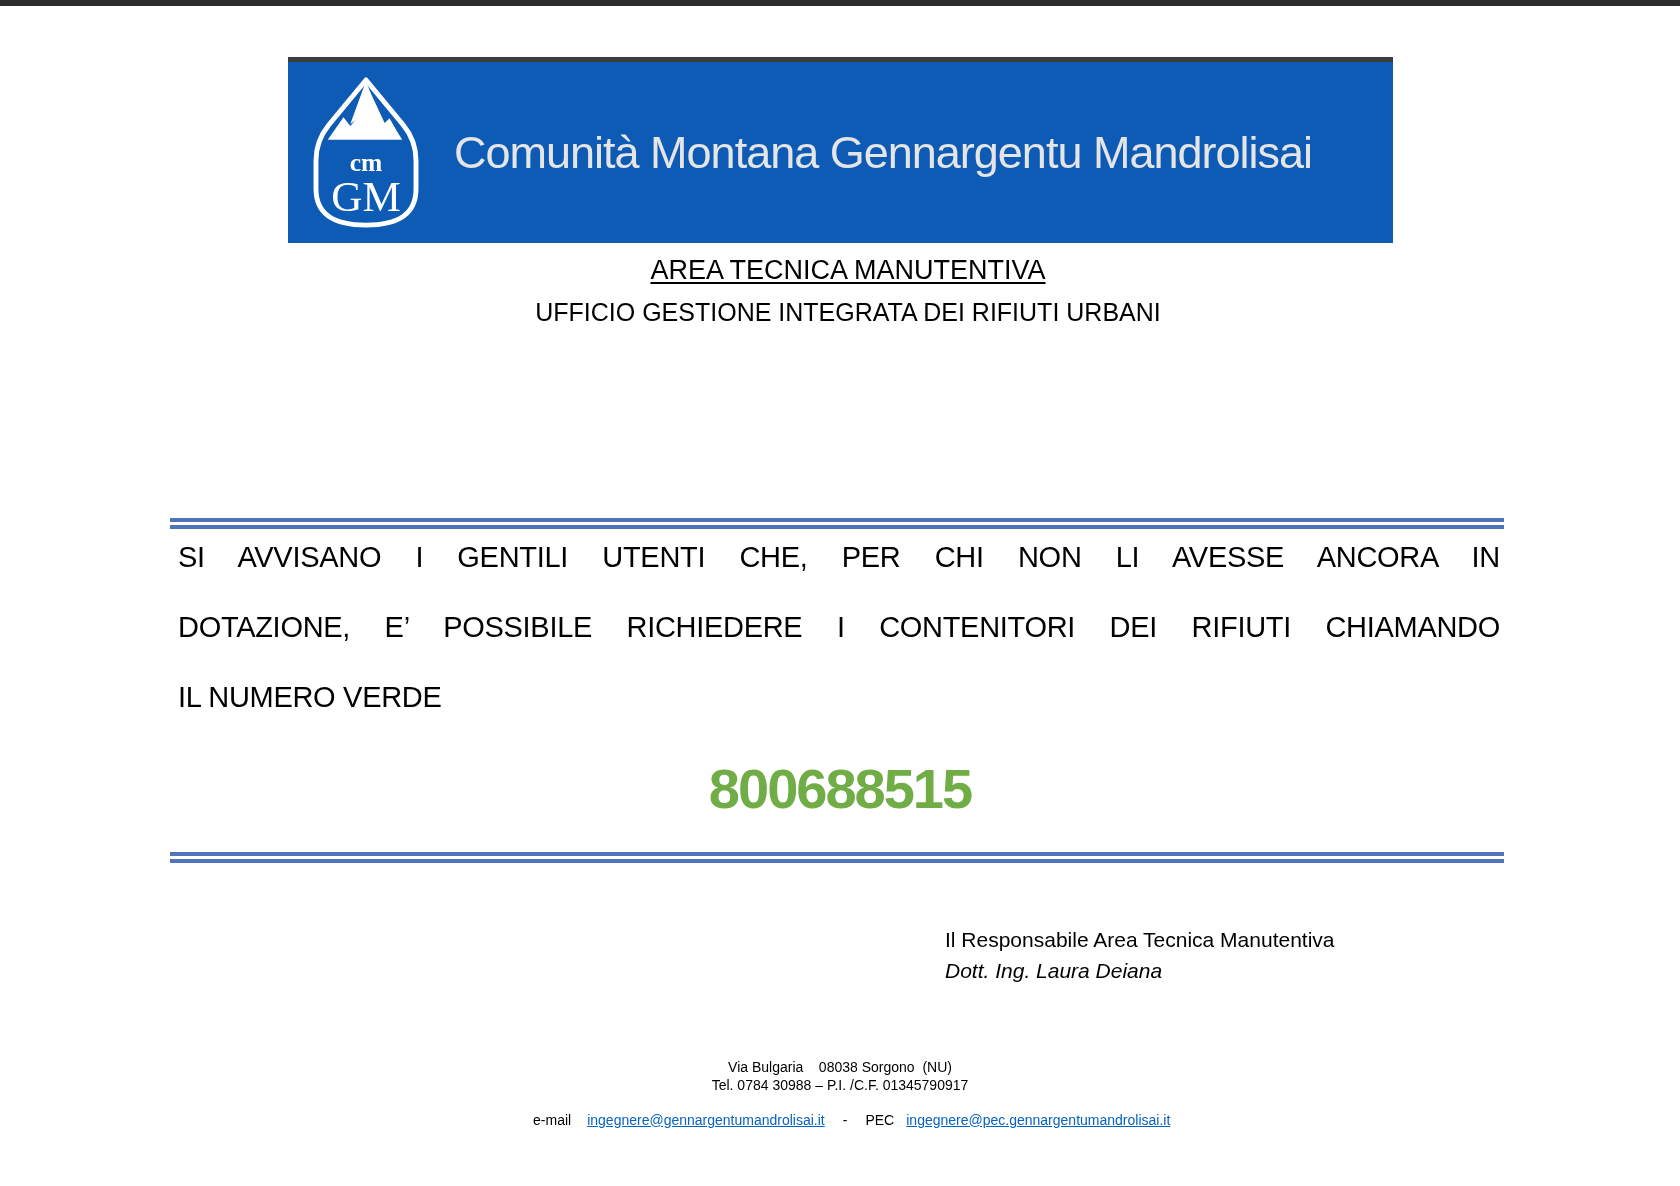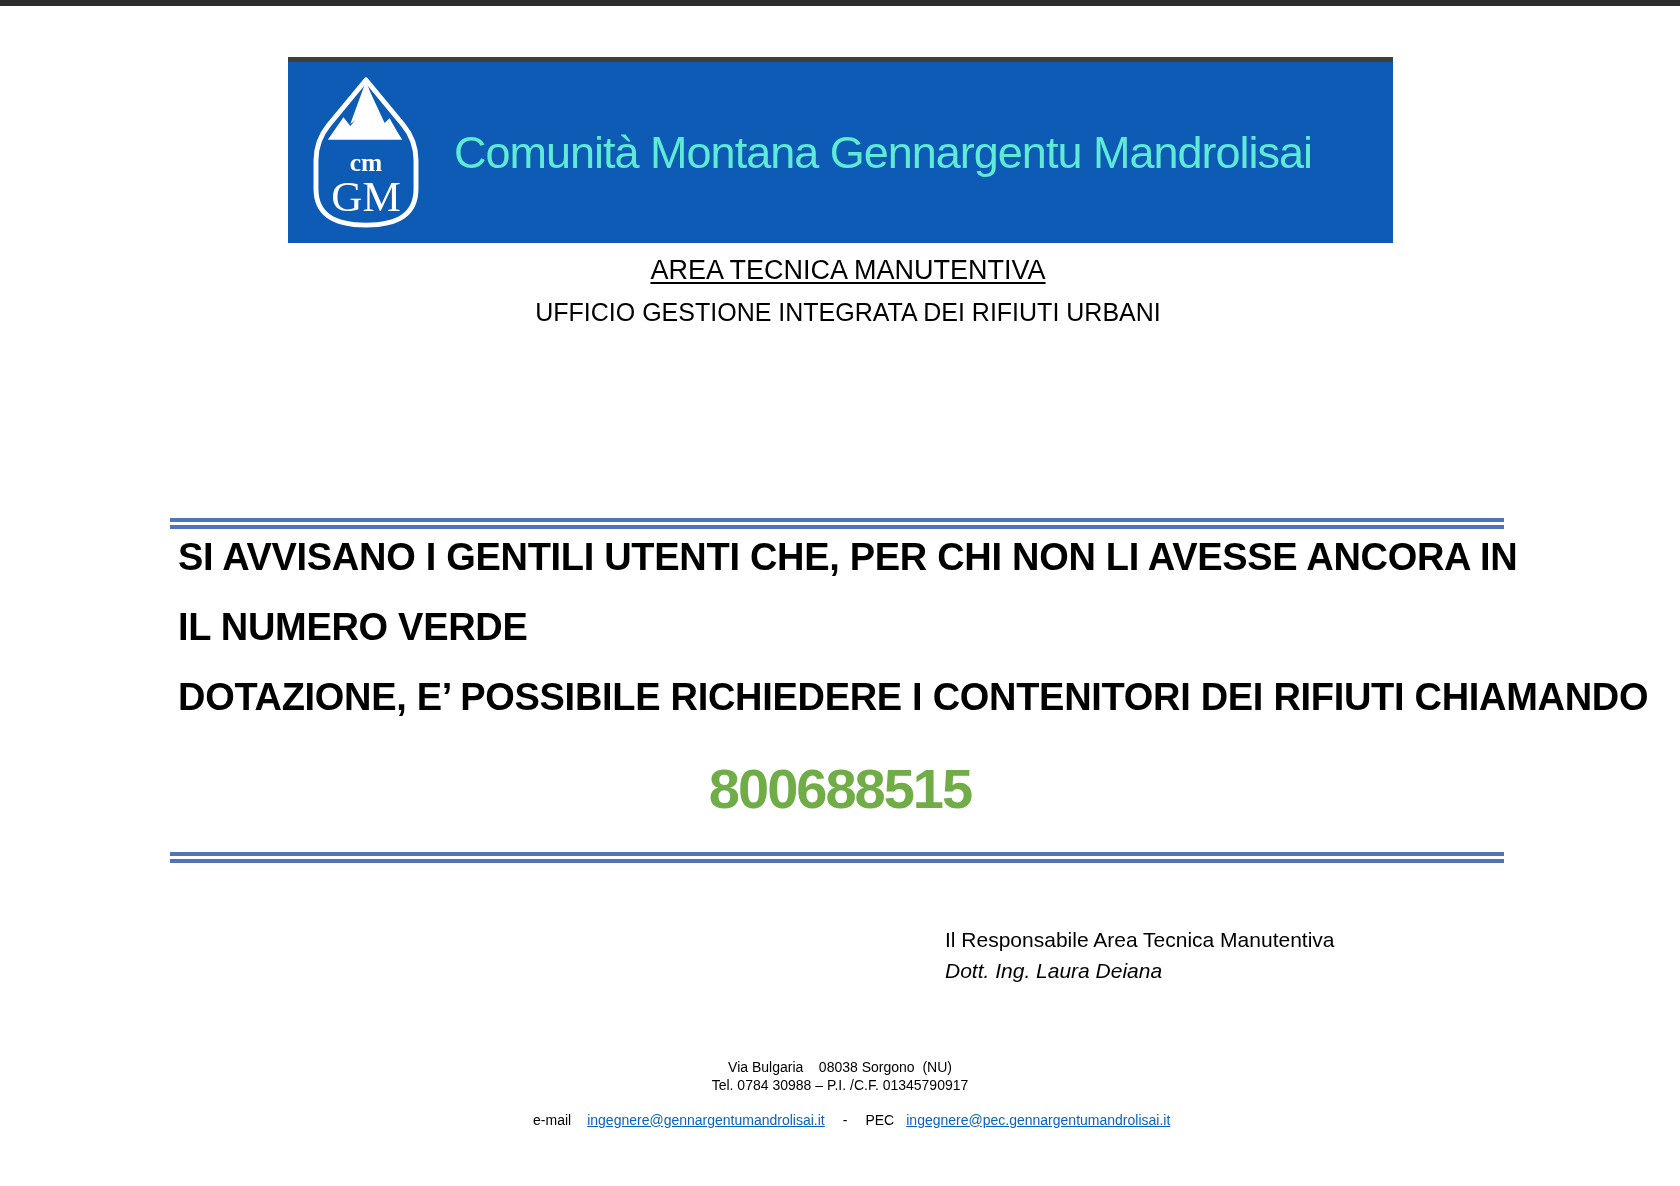--- a/index.html
+++ b/index.html
@@ -21,21 +21,21 @@
   .banner {
     position: absolute; left: 288px; top: 57px;
     width: 1105px; height: 186px;
     background: #0d5bb4;
     border-top: 5px solid #3e3e3e;
     box-sizing: border-box;
     display: flex; align-items: center;
   }
   .logo-svg { width: 120px; height: 152px; margin-left: 18px; flex: 0 0 auto; }
   .banner-title {
-    color: #5eead4;
+    color: #e5e5e5;
     font-size: 45px;
     font-weight: 400;
     letter-spacing: -1px;
     margin-left: 28px;
     white-space: nowrap;
   }
   
   .doc-headings {
     position: absolute; left: 8px; top: 255px;
     width: 1680px; text-align: center;
@@ -53,22 +53,22 @@
     height: 3px;
     border-top: 4px solid #4f74ba;
     border-bottom: 4px solid #4f74ba;
   }
   .divider-top { top: 518px; }
   .divider-bottom { top: 852px; }
   
   .notice {
     position: absolute; left: 178px; top: 541px;
     width: 1322px;
-    font-size: 38px;
-    font-weight: bold;
+    font-size: 29px;
+    font-weight: normal;
     letter-spacing: -0.3px;
   }
   .notice-line { margin-bottom: 38px; line-height: 32px; }
   .justify-line {
     text-align: justify;
     text-align-last: justify;
     white-space: nowrap;
   }
   
   .phone {
@@ -127,22 +127,22 @@
 
   <div class="doc-headings">
     <div class="dept">AREA TECNICA MANUTENTIVA</div>
     <div class="office">UFFICIO GESTIONE INTEGRATA DEI RIFIUTI URBANI</div>
   </div>
 
   <div class="divider divider-top"></div>
 
   <div class="notice">
     <div class="notice-line justify-line">SI AVVISANO I GENTILI UTENTI CHE, PER CHI NON LI AVESSE ANCORA IN</div>
+    <div class="notice-line justify-line">DOTAZIONE, E’ POSSIBILE RICHIEDERE I CONTENITORI DEI RIFIUTI CHIAMANDO</div>
     <div class="notice-line">IL NUMERO VERDE</div>
-    <div class="notice-line justify-line">DOTAZIONE, E’ POSSIBILE RICHIEDERE I CONTENITORI DEI RIFIUTI CHIAMANDO</div>
   </div>
 
   <div class="phone">800688515</div>
 
   <div class="divider divider-bottom"></div>
 
   <div class="signature">
     <div class="sig-role">Il Responsabile Area Tecnica Manutentiva</div>
     <div class="sig-name">Dott. Ing. Laura Deiana</div>
   </div>

